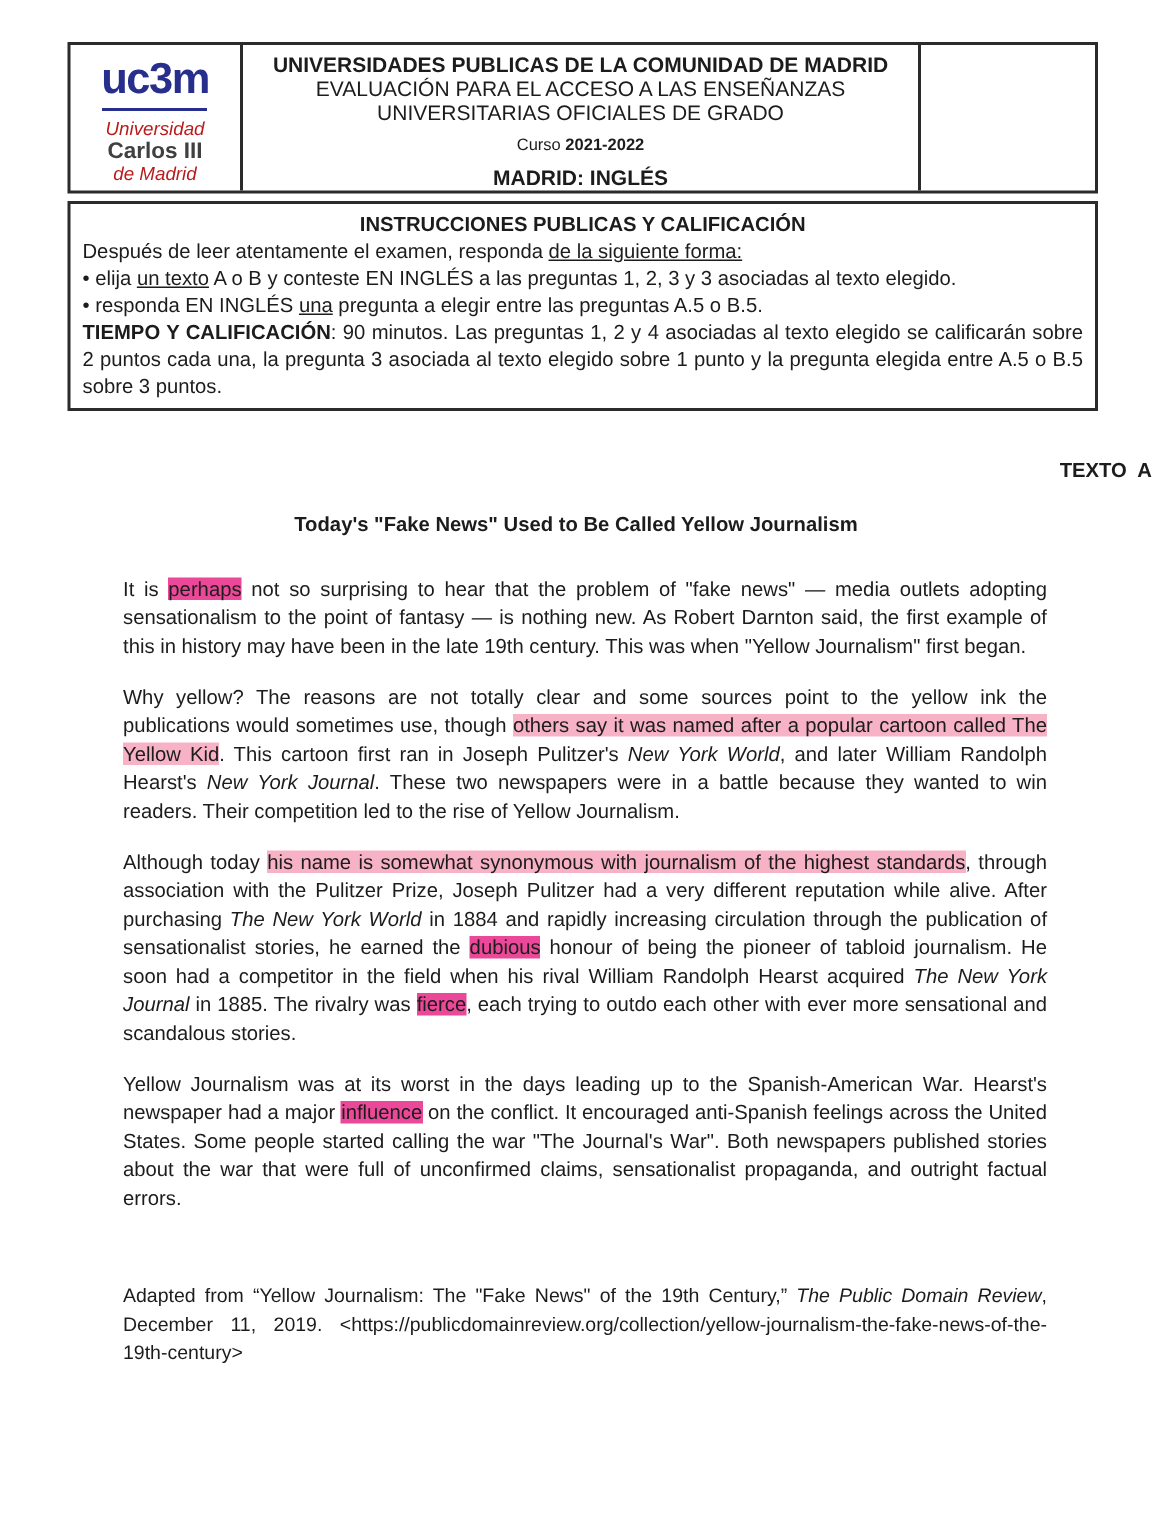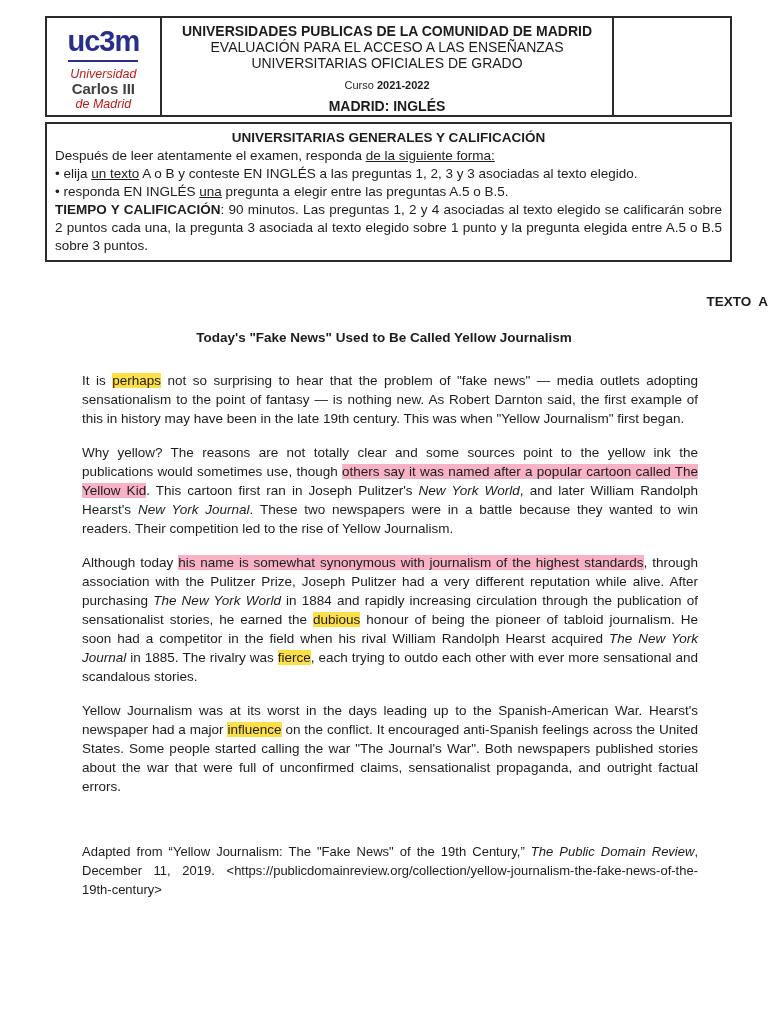--- a/index.html
+++ b/index.html
@@ -2,21 +2,21 @@
 <html><head>
 <meta charset="utf-8">
 <style>
   * { margin: 0; padding: 0; box-sizing: border-box; }
   html, body { width: 768px; height: 1024px; background: #ffffff; }
   body {
     font-family: "Liberation Sans", sans-serif;
     color: #1c1c1c;
     overflow: hidden;
   }
-  .page { width: 768px; height: 1024px; padding-top: 16px; position: relative; }
+  .page { width: 768px; height: 1024px; padding-top: 28px; position: relative; }
 
   
   .header-table {
     display: flex;
     margin: 0 36px 0 45px;
     border: 2px solid #2b2b2b;
   }
   .cell { min-height: 97px; }
   .logo-cell {
     width: 115px;
@@ -96,21 +96,21 @@
     font-size: 13px;
     line-height: 19px;
     text-align: justify;
     margin-top: 46px;
   }
 
   
   .b { font-weight: bold; }
   .i { font-style: italic; }
   .u { text-decoration: underline; }
-  .hlw { background: #fde047; }
+  .hlw { background: #ec4899; }
   .hlp { background: #f7b2c6; }
 </style>
 </head>
 <body>
 
 <div class="page">
 
   <div class="header-table">
     <div class="cell logo-cell">
       <div class="logo-wordmark">uc3m</div>
@@ -123,21 +123,21 @@
       <div class="h-line1">UNIVERSIDADES PUBLICAS DE LA COMUNIDAD DE MADRID</div>
       <div class="h-line2">EVALUACIÓN PARA EL ACCESO A LAS ENSEÑANZAS</div>
       <div class="h-line3">UNIVERSITARIAS OFICIALES DE GRADO</div>
       <div class="h-curso"><span>Curso</span> <span class="b">2021-2022</span></div>
       <div class="h-materia">MADRID: INGLÉS</div>
     </div>
     <div class="cell right-cell"></div>
   </div>
 
   <div class="instr-box">
-    <div class="instr-title">UNIVERSITARIAS GENERALES Y CALIFICACIÓN</div>
+    <div class="instr-title">INSTRUCCIONES PUBLICAS Y CALIFICACIÓN</div>
     <div class="instr-line"><span>Después de leer atentamente el examen, responda </span><span class="u">de la siguiente forma:</span></div>
     <div class="instr-line"><span>• elija </span><span class="u">un texto</span><span> A o B y conteste EN INGLÉS a las preguntas 1, 2, 3 y 3 asociadas al texto elegido.</span></div>
     <div class="instr-line"><span>• responda EN INGLÉS </span><span class="u">una</span><span> pregunta a elegir entre las preguntas A.5 o B.5.</span></div>
     <div class="instr-line"><span class="b">TIEMPO Y CALIFICACIÓN</span><span>: 90 minutos. Las preguntas 1, 2 y 4 asociadas al texto elegido se calificarán sobre 2 puntos cada una, la pregunta 3 asociada al texto elegido sobre 1 punto y la pregunta elegida entre A.5 o B.5 sobre 3 puntos.</span></div>
   </div>
 
   <div class="texto-label">TEXTO  A</div>
   <div class="texto-title">Today's "Fake News" Used to Be Called Yellow Journalism</div>
 
   <div class="content">

